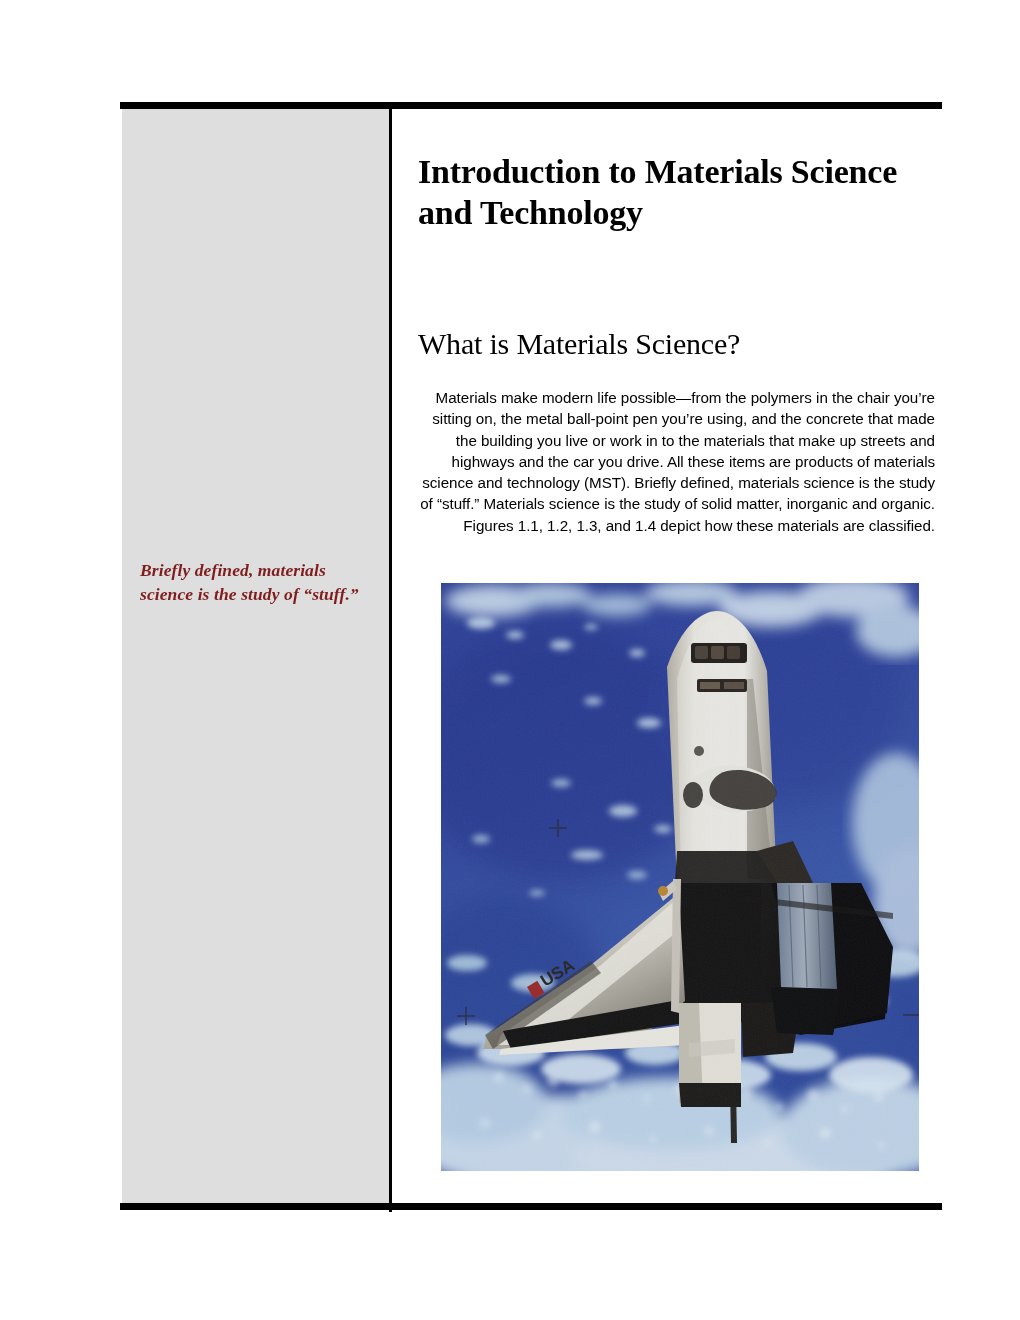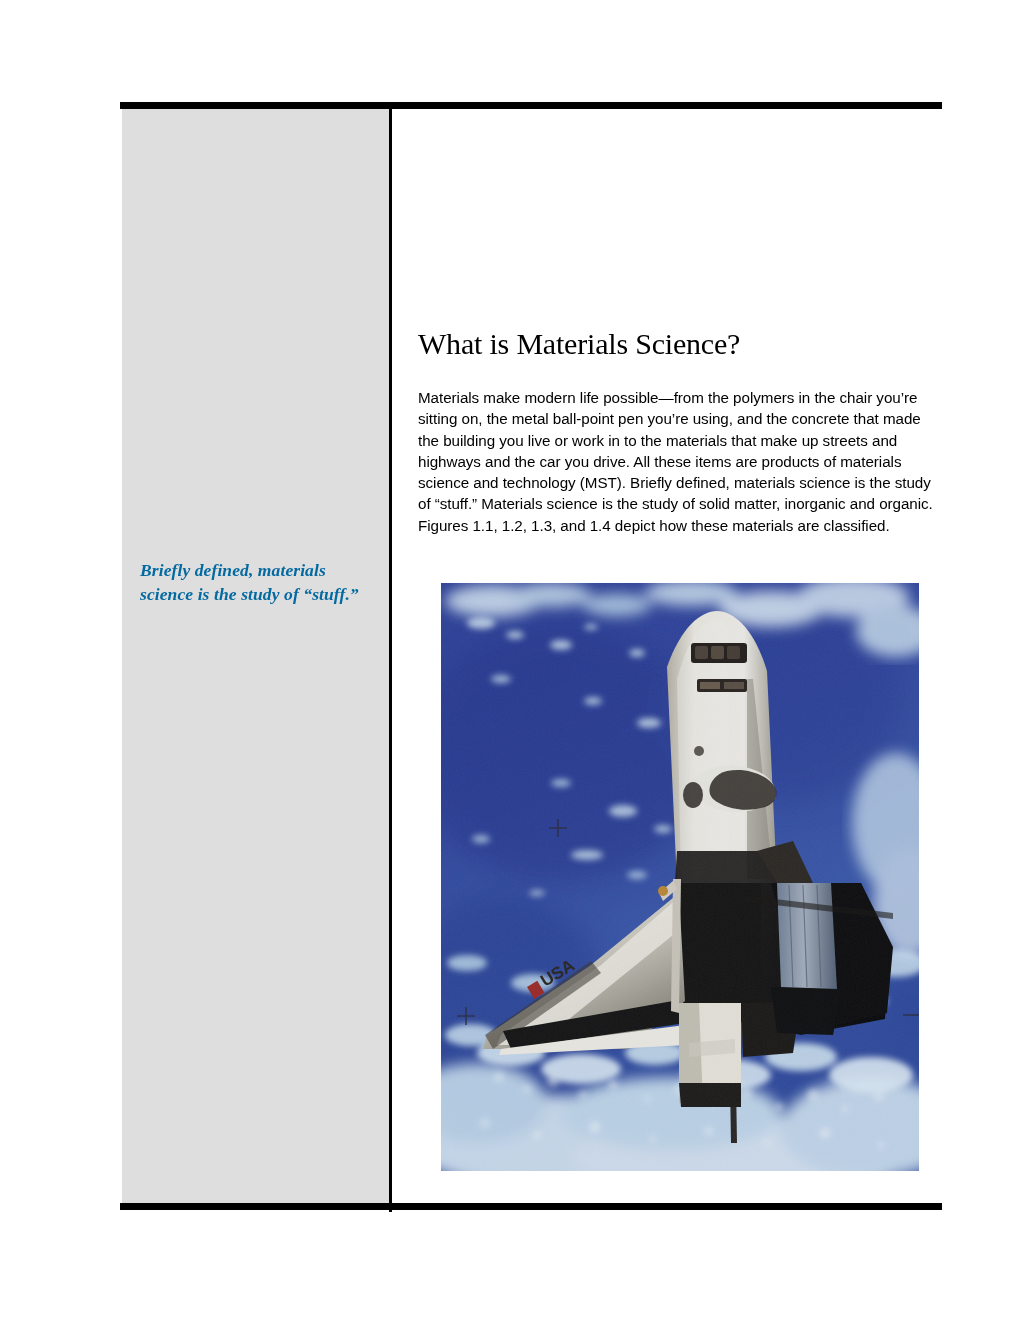--- a/index.html
+++ b/index.html
@@ -61,21 +61,21 @@
   .pullquote {
     position: absolute;
     left: 140px;
     top: 558px;
     width: 240px;
     font-family: "Liberation Serif", serif;
     font-weight: bold;
     font-style: italic;
     font-size: 17.5px;
     line-height: 24px;
-    color: #0369a1;
+    color: #7f1d1d;
     letter-spacing: 0.1px;
   }
 
   
   .main {
     position: absolute;
     left: 418px;
     top: 109px;
     width: 524px;
     height: 1094px;
@@ -112,21 +112,21 @@
   .body-text {
     position: absolute;
     left: 0;
     top: 278px;
     width: 517px;
     margin: 0;
     font-family: "Liberation Sans", sans-serif;
     font-size: 15.2px;
     line-height: 21.3px;
     color: #000000;
-    text-align: left;
+    text-align: right;
     letter-spacing: -0.05px;
   }
 
   
   .figure {
     position: absolute;
     left: 23px;
     top: 474px;
     width: 478px;
     height: 588px;
@@ -143,20 +143,21 @@
   <div class="rule-top"></div>
 
   <div class="sidebar"></div>
 
   <div class="rule-vertical"></div>
 
   <div class="pullquote">Briefly defined, materials science is the study of “stuff.”</div>
 
   <div class="main">
 
+    <h1 class="doc-title">Introduction to Materials Science and Technology</h1>
 
     <h2 class="section-heading">What is Materials Science?</h2>
 
     <p class="body-text">Materials make modern life possible—from the polymers in the chair you’re sitting on, the metal ball-point pen you’re using, and the concrete that made the building you live or work in to the materials that make up streets and highways and the car you drive. All these items are products of materials science and technology (MST). Briefly defined, materials science is the study of “stuff.” Materials science is the study of solid matter, inorganic and organic. Figures 1.1, 1.2, 1.3, and 1.4 depict how these materials are classified.</p>
 
     <div class="figure">
       <svg width="478" height="588" viewBox="0 0 478 588">
         <defs>
           <linearGradient id="oceanGrad" x1="0" y1="0" x2="0.3" y2="1">
             <stop offset="0%" stop-color="#2e4096"></stop>

